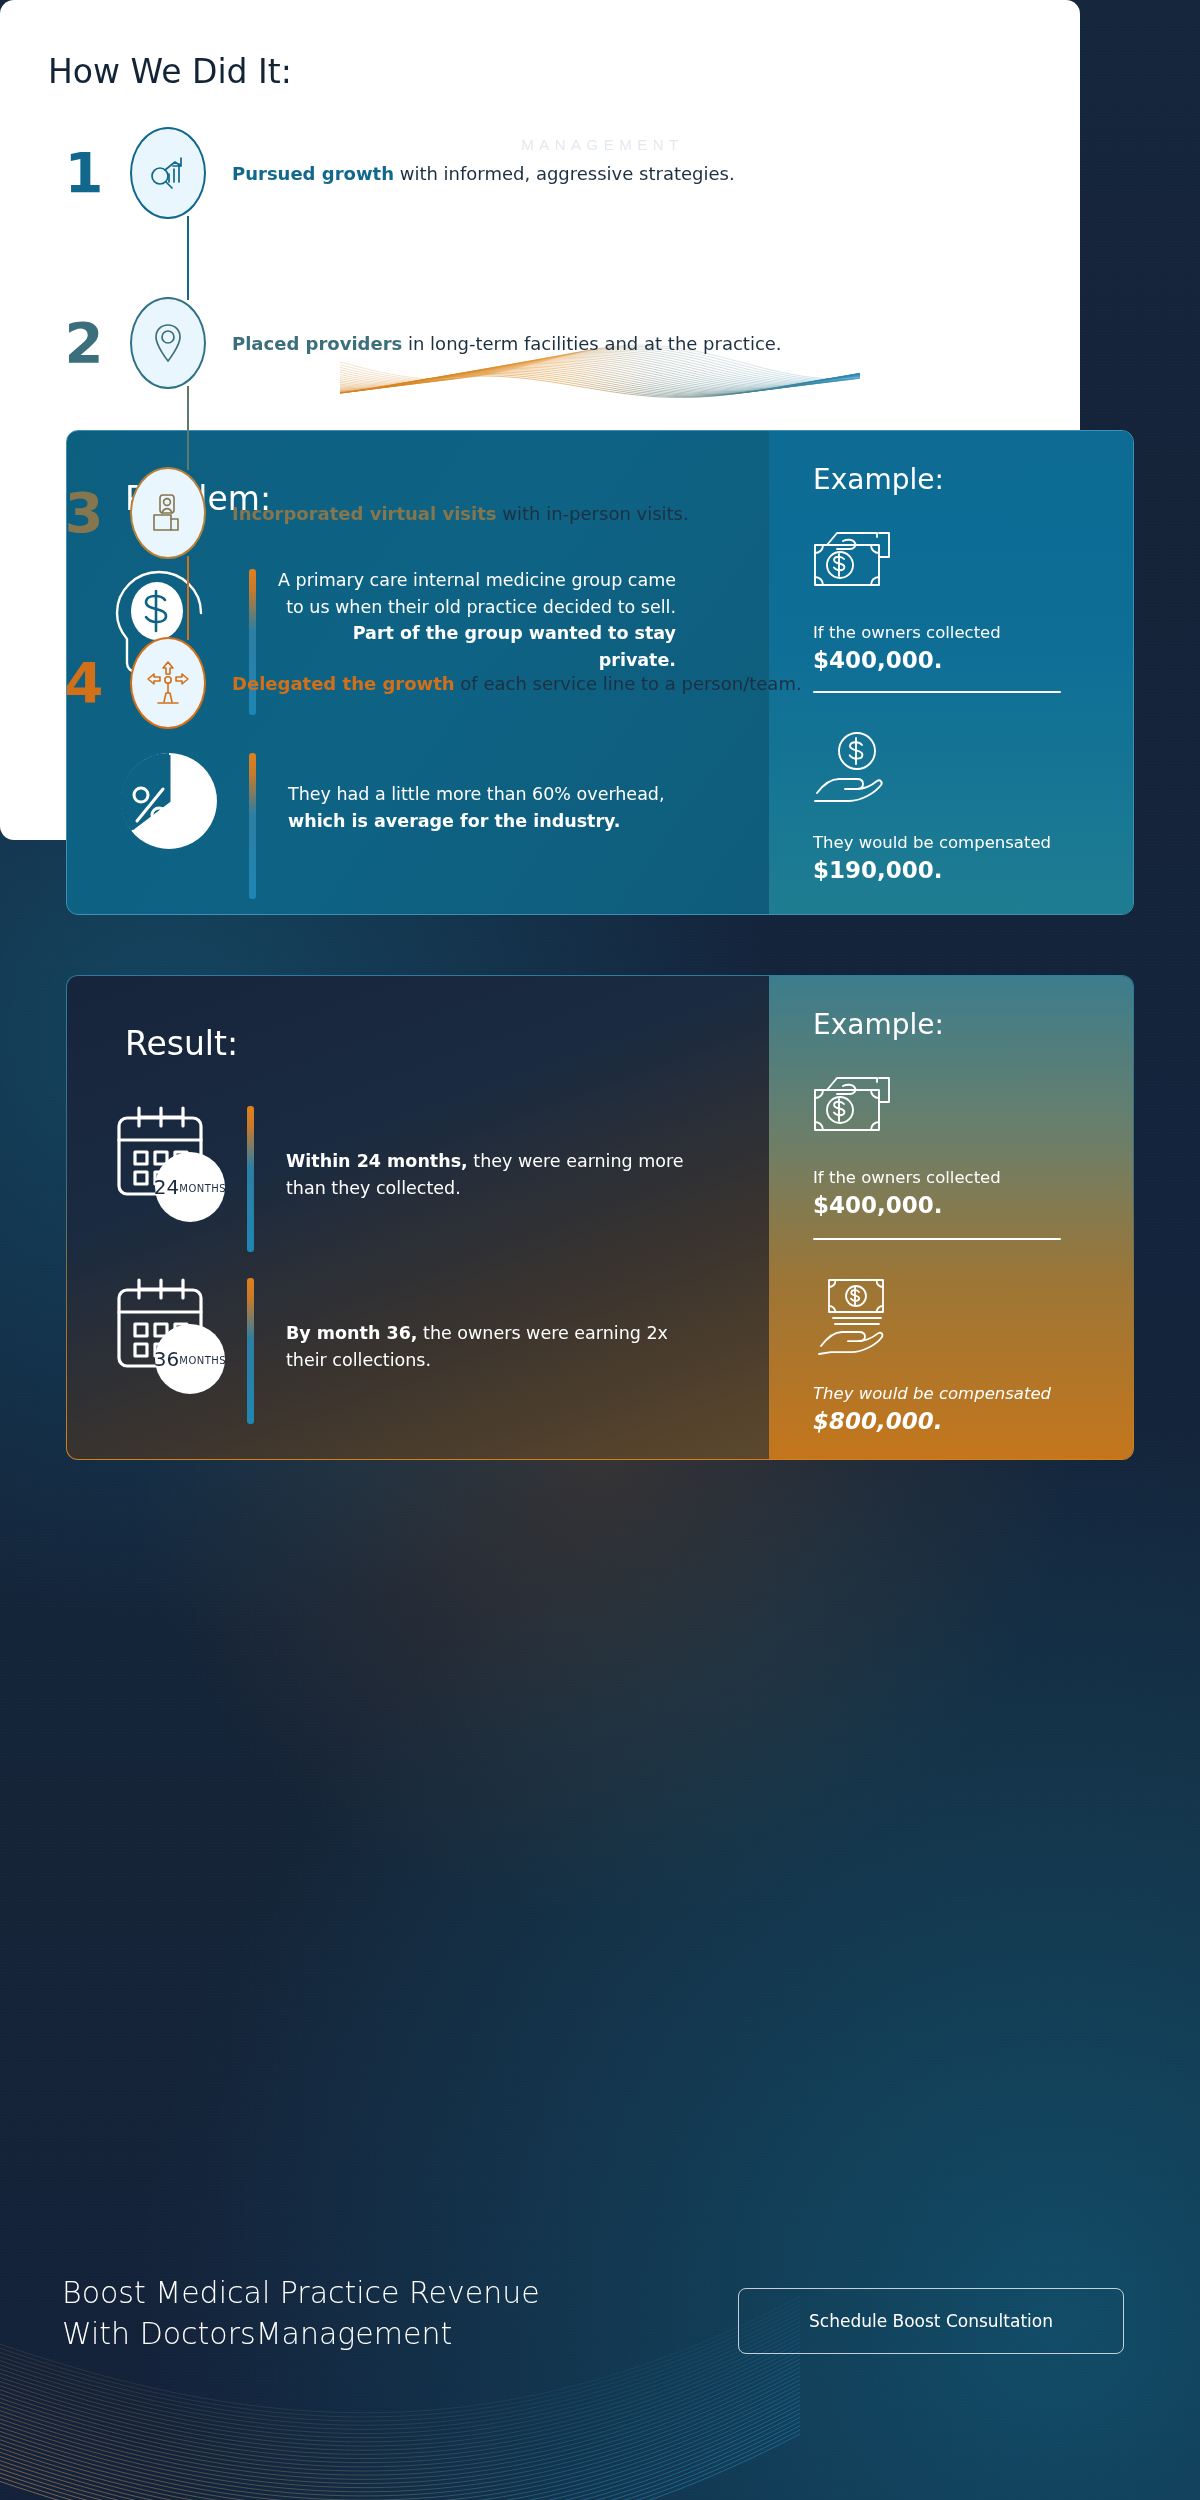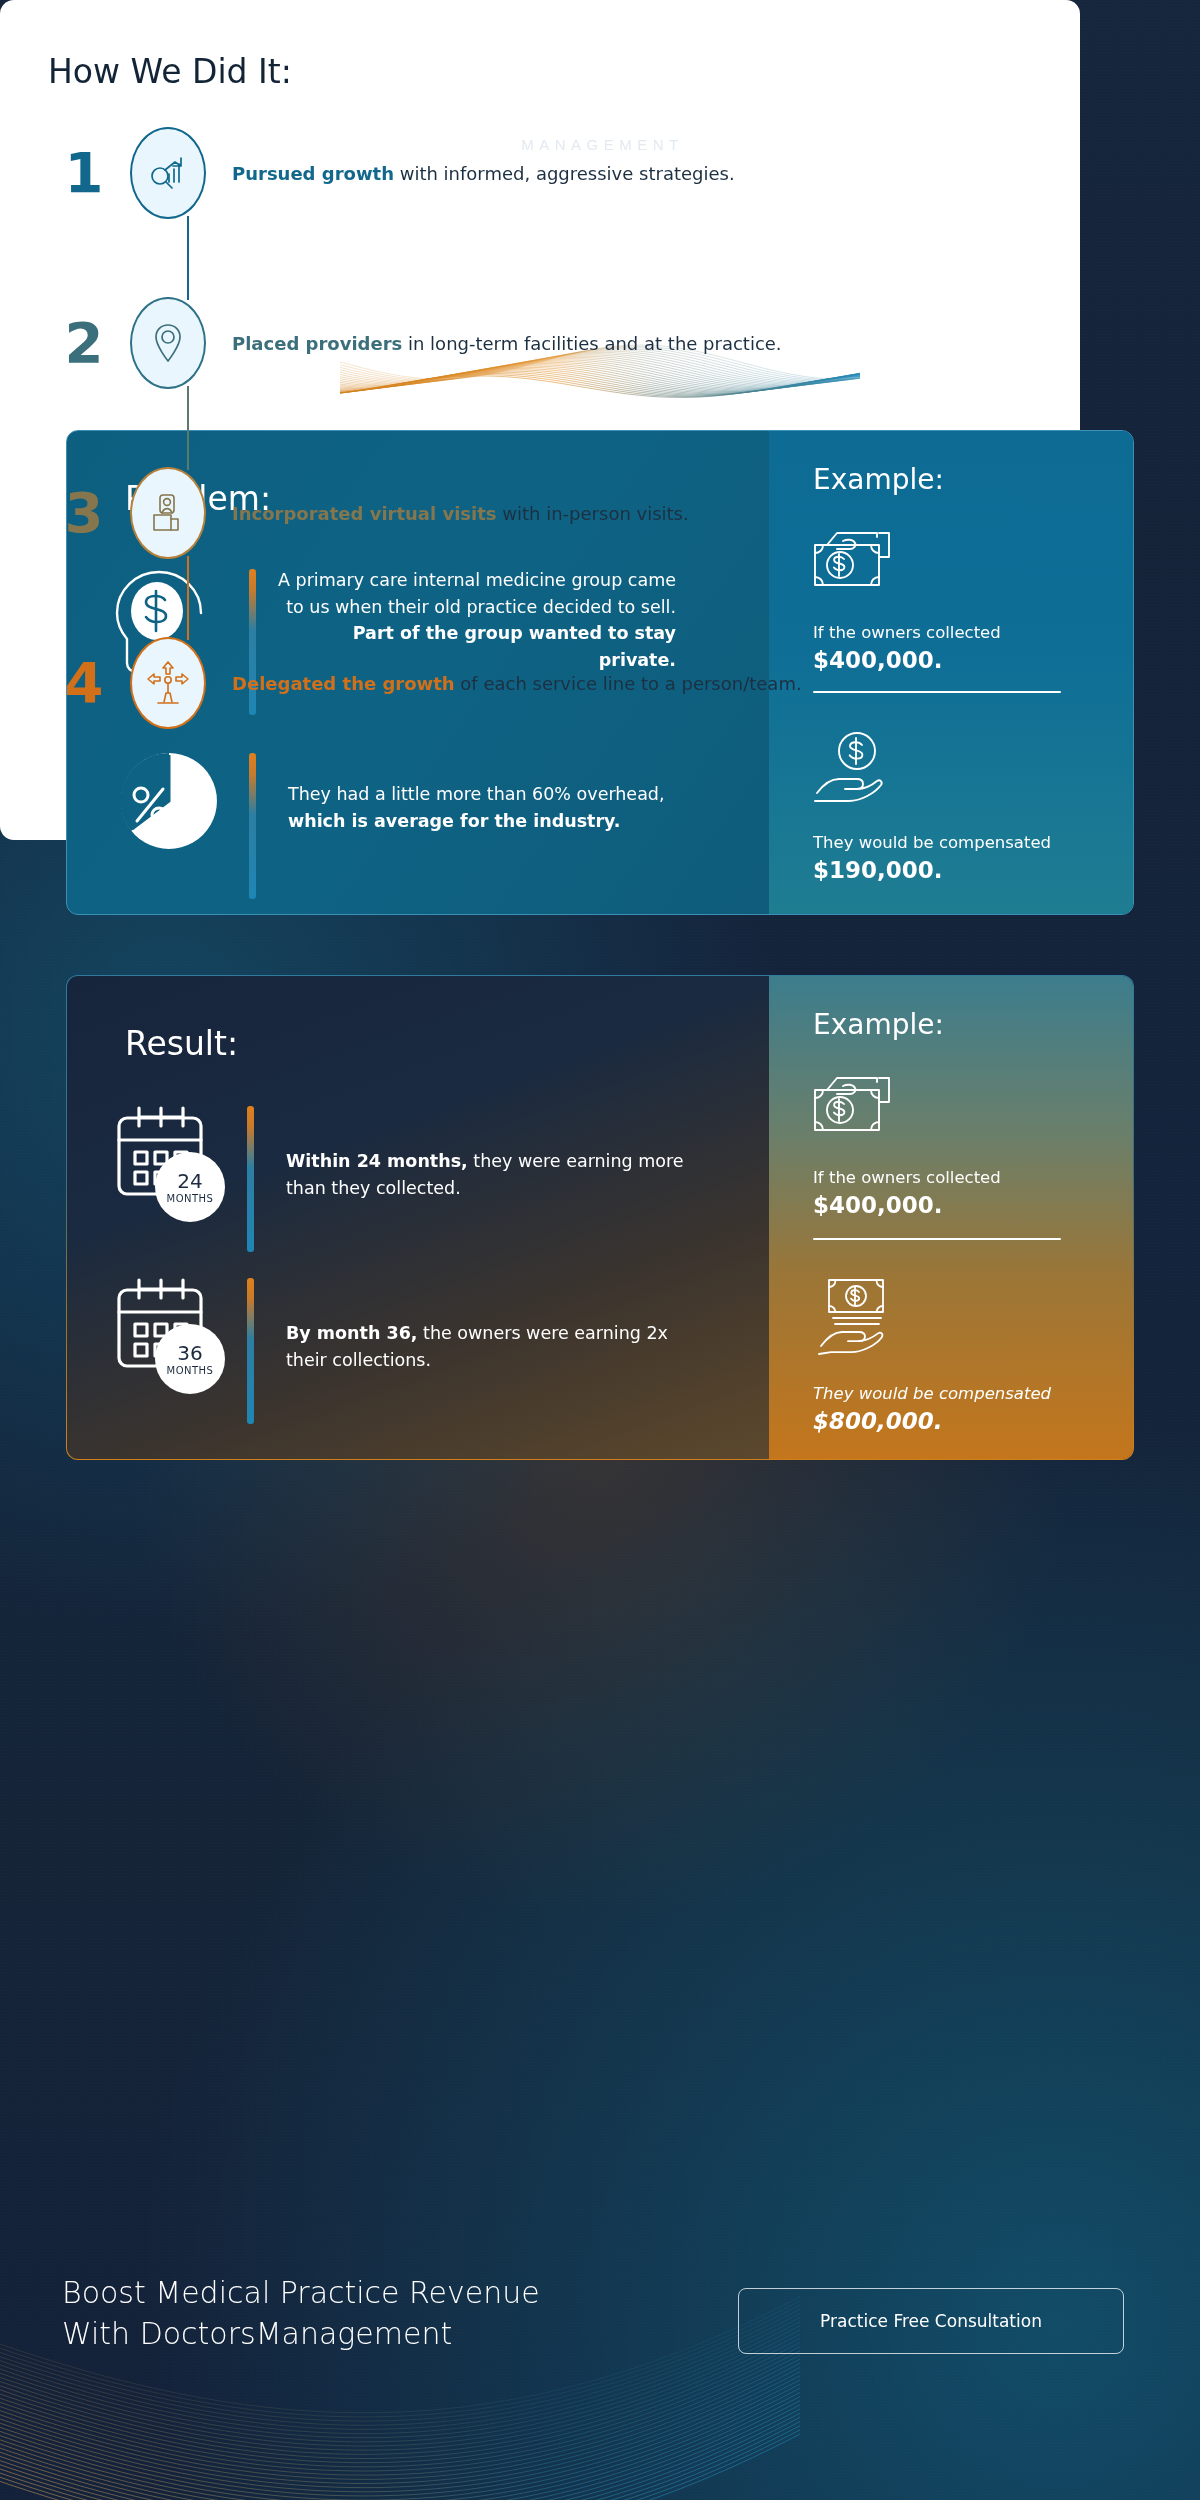--- a/index.html
+++ b/index.html
@@ -61,21 +61,21 @@
 
   
   #result-card{left:66px;top:975px;width:1068px;height:485px;border-radius:12px;
     border:1.6px solid transparent;
     background:
       linear-gradient(160deg,#17253c 0%,#1a2a40 30%,#3b342e 58%,#55432c 78%,#6a5333 100%) padding-box,
       linear-gradient(180deg,#2f7b9e 0%,#39707f 40%,#9a7530 72%,#d2801c 100%) border-box;}
   #result-card .inner{position:relative;width:100%;height:100%;border-radius:11px;overflow:hidden;}
 
   .cal-badge{position:absolute;width:70px;height:70px;border-radius:50%;background:#fff;
-    display:flex;flex-direction:column;align-items:center;justify-content:center;}
+    display:flex;flex-direction:row;align-items:center;justify-content:center;}
   .cal-badge .n{color:#1c2b3f;font-size:20px;font-family:"DejaVu Sans",sans-serif;line-height:1;}
   .cal-badge .m{color:#1c2b3f;font-size:10px;letter-spacing:.5px;margin-top:2px;
     font-family:"DejaVu Sans",sans-serif;}
 
   
   #how-card{left:60px;top:1532px;width:1080px;height:840px;border-radius:14px;
     background:#ffffff;}
   .how-title{position:absolute;left:48px;top:52px;color:#122436;font-size:33px;
     font-weight:400;font-family:"DejaVu Sans",sans-serif;}
   .step{position:absolute;left:0;width:100%;height:86px;display:flex;align-items:center;}
@@ -417,15 +417,15 @@
         <path d="M0 294.4 L10 297.9 L20 301.4 L30 304.8 L40 308.1 L50 311.3 L60 314.5 L70 317.7 L80 320.7 L90 323.7 L100 326.6 L110 329.4 L120 332.2 L130 334.8 L140 337.4 L150 339.9 L160 342.3 L170 344.6 L180 346.9 L190 349.0 L200 351.0 L210 353.0 L220 354.8 L230 356.6 L240 358.2 L250 359.8 L260 361.2 L270 362.6 L280 363.8 L290 364.9 L300 365.9 L310 366.8 L320 367.6 L330 368.3 L340 368.9 L350 369.3 L360 369.7 L370 369.9 L380 370.0 L390 370.0 L400 369.9 L410 369.6 L420 369.3 L430 368.8 L440 368.2 L450 367.4 L460 366.6 L470 365.6 L480 364.5 L490 363.2 L500 361.9 L510 360.4 L520 358.8 L530 357.1 L540 355.2 L550 353.3 L560 351.2 L570 348.9 L580 346.6 L590 344.1 L600 341.5 L610 338.8 L620 335.9 L630 333.0 L640 329.9 L650 326.7 L660 323.3 L670 319.9 L680 316.3 L690 312.6 L700 308.8 L710 304.8 L720 300.8 L730 296.6 L740 292.3 L750 287.9 L760 283.4 L770 278.8 L780 274.0 L790 269.2 L800 264.2 L810 259.2 L820 254.0 " opacity="0.81"></path>
       </g>
   </svg>
 
   <div class="foot-title">
     <div>Boost Medical Practice Revenue</div>
     <div>With DoctorsManagement</div>
   </div>
 
   <div class="cta">
-    <span>Practice Free Consultation</span>
+    <span>Schedule Boost Consultation</span>
   </div>
 </div>
 
 </body></html>

